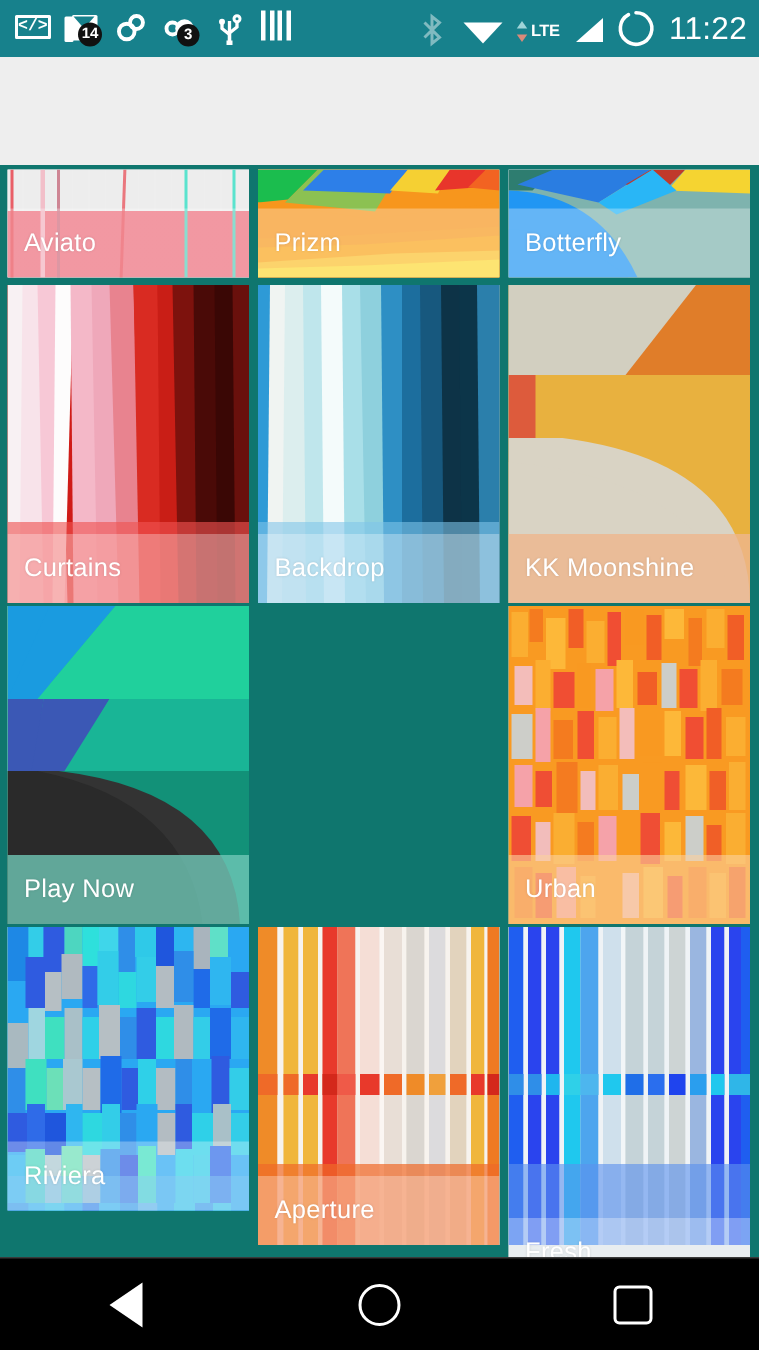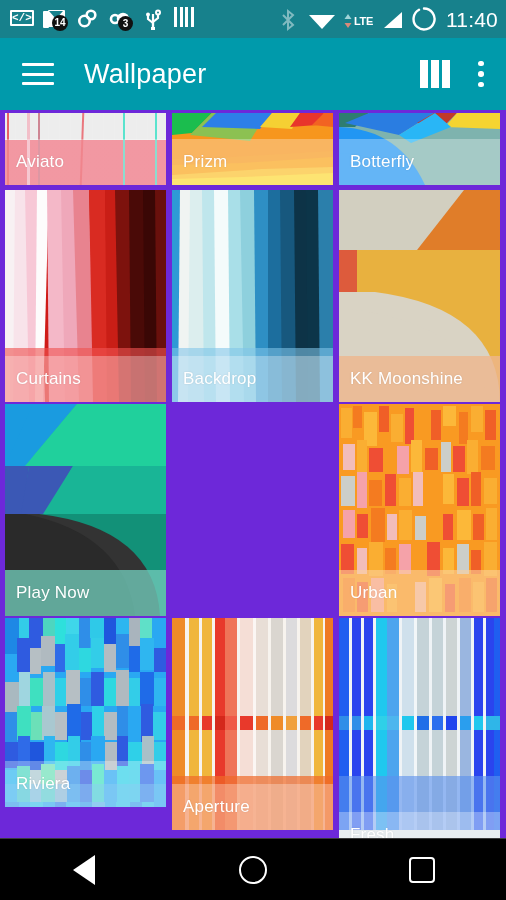--- a/index.html
+++ b/index.html
@@ -63,21 +63,21 @@
   }
   .hamburger { width:32px; height:22px; display:flex; flex-direction:column; justify-content:space-between; cursor:pointer;}
   .hamburger i { display:block; height:3px; background:#fff; border-radius:1px; }
   .apptitle { color:#fff; font-size:27px; font-weight:400; margin-left:30px; flex:1; letter-spacing:.2px; }
   .cols-icon { display:flex; gap:3px; margin-right:28px; cursor:pointer; }
   .cols-icon i { display:block; width:8px; height:28px; background:#fff; }
   .overflow { width:6px; display:flex; flex-direction:column; gap:5px; align-items:center; cursor:pointer;}
   .overflow i { display:block; width:5.5px; height:5.5px; border-radius:50%; background:#fff; }
 
   
-  .grid { position:absolute; top:110px; left:0; width:506px; height:728px; background:#6d28d9; }
+  .grid { position:absolute; top:110px; left:0; width:506px; height:728px; background:#0f766e; }
   .tile { position:absolute; overflow:hidden; background:#ddd; }
   .tile .art { position:absolute; inset:0; }
   .tile .label {
     position:absolute; left:0; right:0; bottom:0; height:46px;
     background:rgba(255,255,255,.30);
     color:#fff; font-size:17px; display:flex; align-items:center;
     padding-left:11px; letter-spacing:.2px;
     text-shadow:0 0 2px rgba(0,0,0,.12);
   }
 
@@ -173,42 +173,24 @@
           <path d="M23 4 L23 20 L5 20 Z" fill="#fff"></path>
         </svg>
       </span>
 
       <span class="ic-circleo">
         <svg width="26" height="26" viewBox="0 0 26 26">
           <path d="M13 2.5 a10.5 10.5 0 1 1 -5 1.3" fill="none" stroke="#fff" stroke-width="2.4" stroke-linecap="round"></path>
         </svg>
       </span>
 
-      <span class="clock">11:40</span>
+      <span class="clock">11:22</span>
     </div>
   </div>
 
-  <div class="appbar">
-    <div class="hamburger">
-      <i></i>
-        <i></i>
-        <i></i>
-    </div>
-    <div class="apptitle">Wallpaper</div>
-    <div class="cols-icon">
-      <i></i>
-        <i></i>
-        <i></i>
-    </div>
-    <div class="overflow">
-      <i></i>
-        <i></i>
-        <i></i>
-    </div>
-  </div>
 
   <div class="grid">
 
     <div class="tile" style="left:5px;top:3px;width:161px;height:72px;">
       <div class="art" style="background:
           linear-gradient(to bottom, rgba(0,0,0,0) 0 38%, rgba(237,90,106,.88) 38% 100%),
           repeating-linear-gradient(to right, #ededed 0 10px, #eeeeee 10px 11px),
           linear-gradient(90deg,#ededed,#ededed);">
         <div style="position:absolute;left:2px;top:0;width:2px;height:100%;background:#e8454f;opacity:.85"></div>
         <div style="position:absolute;left:22px;top:0;width:3px;height:100%;background:#f2b9c4;opacity:.9"></div>

